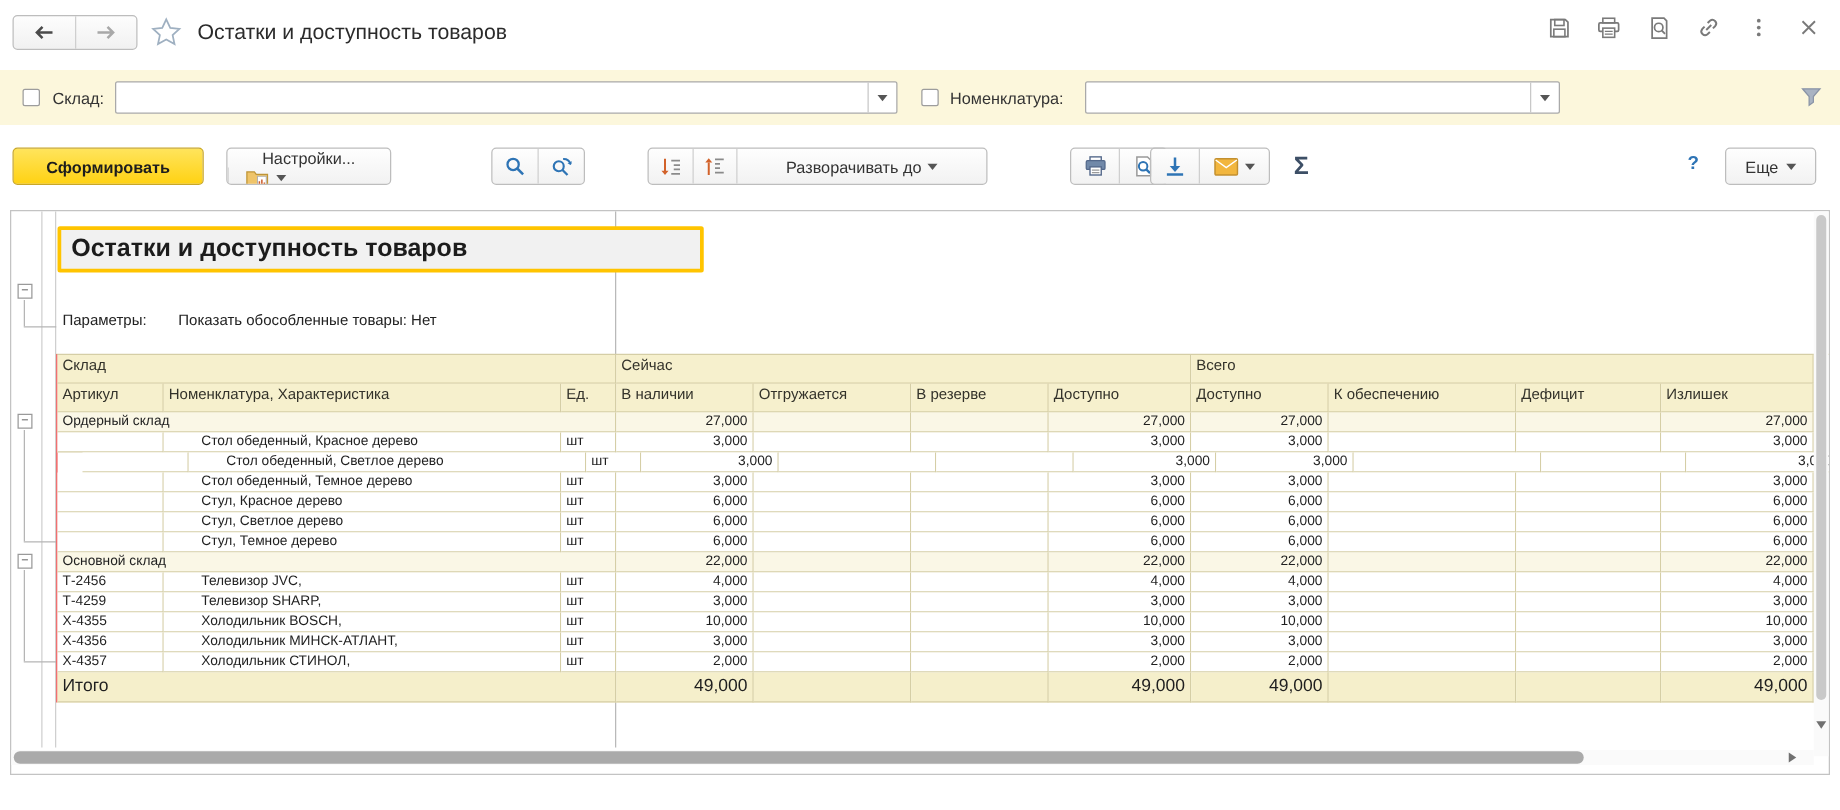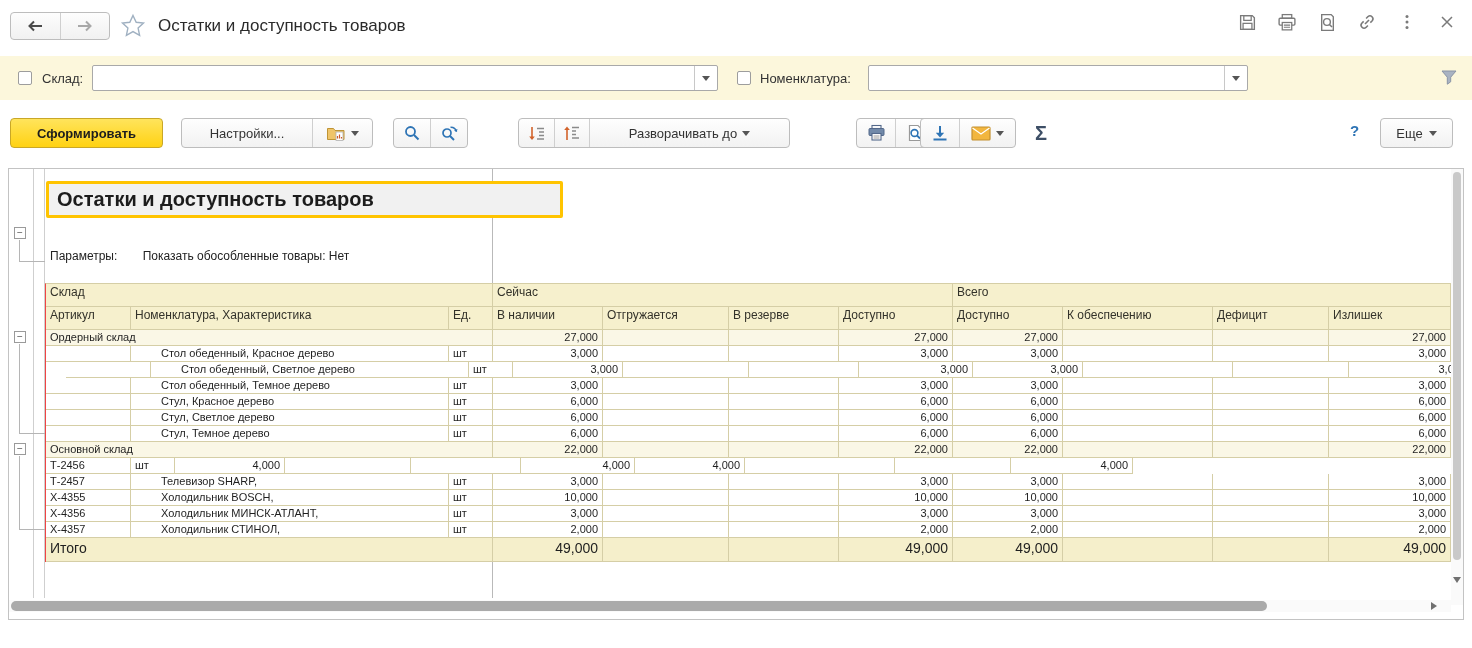--- a/index.html
+++ b/index.html
@@ -169,21 +169,21 @@
       <path d="M2 2h14l-5.3 6.2v4.6l-3.4 2.4V8.2z" fill="#a9b3c2" stroke="#8a94a6" stroke-width="1"></path>
     </svg>
   </div>
 </div>
 
 <div class="cmdbar">
   <div class="btn btn-yellow" style="left:10px; width:153px;">
     <span>Сформировать</span>
   </div>
 
-  <div class="seggroup" style="left:181px;">
+  <div class="seggroup" style="left:181px;flex-direction:column;">
     <div class="seg" style="width:130px;">
       <span>Настройки...</span>
     </div>
     <div class="seg" style="width:60px;">
       <svg width="20" height="17" viewBox="0 0 20 17">
         <path d="M1.5 3.5h6l1.5 2h9v9h-16.5z" fill="#efc469" stroke="#bf9435" stroke-width="1"></path>
         <rect x="10" y="7" width="7" height="8.5" fill="#fff" stroke="#b0b0b0" stroke-width="0.8"></rect>
         <path d="M11.5 13.5v-2.5 M13.5 13.5v-4 M15.5 13.5v-1.5" stroke="#cc5a2a" stroke-width="1.2"></path>
       </svg>
       <span class="caret"></span>
@@ -417,32 +417,33 @@
         <div class="td grp num" style="width: 126px; height: 16px;"></div>
         <div class="td grp num" style="width: 110px; height: 16px;"></div>
         <div class="td grp num" style="width: 114px; height: 16px;">22,000</div>
         <div class="td grp num" style="width: 110px; height: 16px;">22,000</div>
         <div class="td grp num" style="width: 150px; height: 16px;"></div>
         <div class="td grp num" style="width: 116px; height: 16px;"></div>
         <div class="td grp num" style="width: 122px; height: 16px;">22,000</div>
       </div>
       <div class="tr" style="height: 16px;">
         <div class="td " style="width: 85px; height: 16px;">Т-2456</div>
+        <div class="td indent" style="width: 318px; height: 16px;">Телевизор JVC,</div>
         <div class="td " style="width: 44px; height: 16px;">шт</div>
         <div class="td  num" style="width: 110px; height: 16px;">4,000</div>
         <div class="td  num" style="width: 126px; height: 16px;"></div>
         <div class="td  num" style="width: 110px; height: 16px;"></div>
         <div class="td  num" style="width: 114px; height: 16px;">4,000</div>
         <div class="td  num" style="width: 110px; height: 16px;">4,000</div>
         <div class="td  num" style="width: 150px; height: 16px;"></div>
         <div class="td  num" style="width: 116px; height: 16px;"></div>
         <div class="td  num" style="width: 122px; height: 16px;">4,000</div>
       </div>
       <div class="tr" style="height: 16px;">
-        <div class="td " style="width: 85px; height: 16px;">Т-2457</div>
+        <div class="td " style="width: 85px; height: 16px;">Т-4259</div>
         <div class="td indent" style="width: 318px; height: 16px;">Телевизор SHARP,</div>
         <div class="td " style="width: 44px; height: 16px;">шт</div>
         <div class="td  num" style="width: 110px; height: 16px;">3,000</div>
         <div class="td  num" style="width: 126px; height: 16px;"></div>
         <div class="td  num" style="width: 110px; height: 16px;"></div>
         <div class="td  num" style="width: 114px; height: 16px;">3,000</div>
         <div class="td  num" style="width: 110px; height: 16px;">3,000</div>
         <div class="td  num" style="width: 150px; height: 16px;"></div>
         <div class="td  num" style="width: 116px; height: 16px;"></div>
         <div class="td  num" style="width: 122px; height: 16px;">3,000</div>

